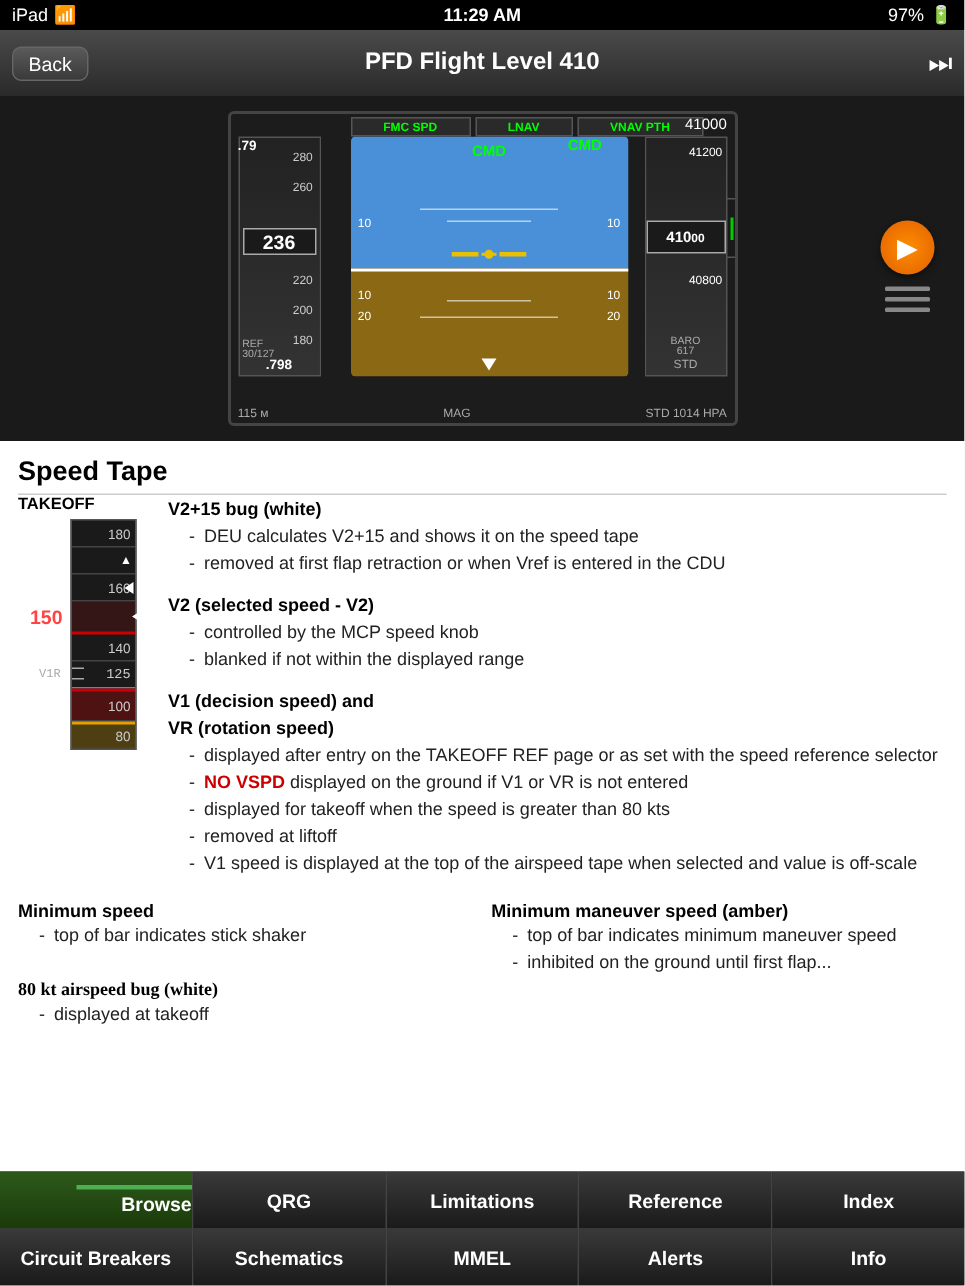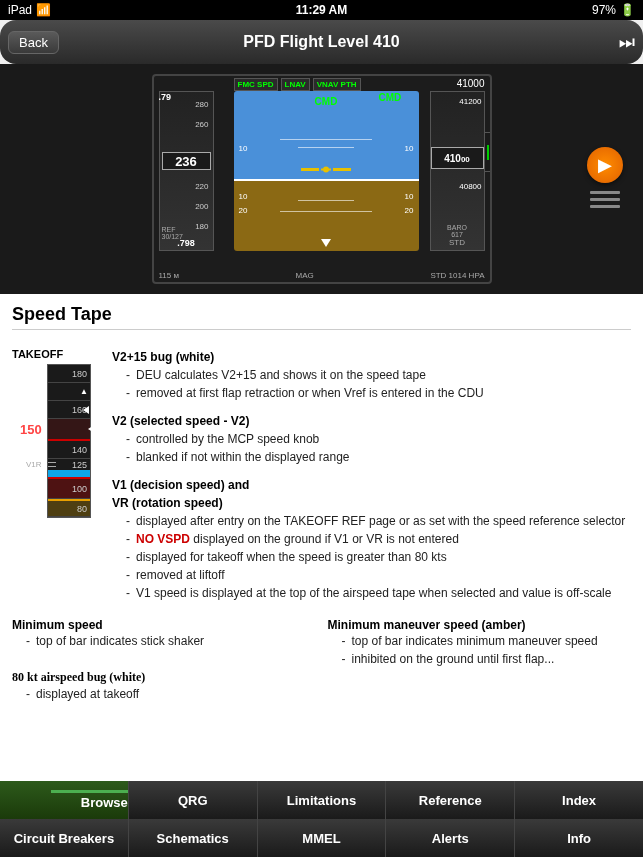--- a/index.html
+++ b/index.html
@@ -31,21 +31,20 @@
 
     
     .nav-bar {
       background: linear-gradient(to bottom, #4a4a4a, #2a2a2a);
       display: flex;
       align-items: center;
       justify-content: center;
       padding: 22px 8px;
       position: relative;
       height: 30px;
-      border-radius: 16px;
     }
     .nav-back-btn {
       position: absolute;
       left: 8px;
       background: linear-gradient(to bottom, #5a5a5a, #3a3a3a);
       border: 1px solid #666;
       border-radius: 6px;
       color: #fff;
       font-size: 13px;
       padding: 3px 10px;
@@ -148,21 +147,21 @@
       top: 2px;
       left: 80px;
       display: flex;
       gap: 3px;
     }
     .mode-box {
       background: #2a2a2a;
       border: 1px solid #555;
       color: #00ff00;
       font-size: 8px;
-      padding: 1px 3px;
+      padding: 1px 21px;
       font-weight: bold;
     }
 
     
     .pfd-bottom {
       position: absolute;
       bottom: 0;
       left: 0; right: 0;
       display: flex;
       justify-content: space-between;
@@ -214,21 +213,21 @@
       flex: 1;
       background: #fff;
       overflow-y: auto;
       padding: 10px 12px;
     }
 
     .section-title {
       font-size: 18px;
       font-weight: bold;
       color: #000;
-      margin-bottom: 18px;
+      margin-bottom: 0;
       border-bottom: 1px solid #ccc;
       padding-bottom: 4px;
     }
 
     .content-body {
       display: flex;
       gap: 10px;
     }
 
     
@@ -454,21 +453,21 @@
           <div style="height:22px;border-bottom:2px solid #cc0000;display:flex;align-items:center;justify-content:flex-end;padding-right:4px;background:rgba(200,0,0,0.15);position:relative;">
             <span style="color:#ff4444;font-size:13px;font-weight:bold;position:absolute;left:-28px;">150</span>
             <span style="color:#ccc;font-size:9px;"></span>
 
             <span style="position:absolute;right:-6px;top:50%;transform:translateY(-50%);width:0;height:0;border-top:5px solid transparent;border-bottom:5px solid transparent;border-right:8px solid #fff;"></span>
           </div>
           <div style="height:18px;border-bottom:1px solid #444;display:flex;align-items:center;justify-content:flex-end;padding-right:3px;color:#ccc;font-size:9px;position:relative;">
             <span>140</span>
           </div>
 
-          <div style="height:18px;border-bottom:7px solid #0ea5e9;display:flex;align-items:center;position:relative;">
+          <div style="height:18px;border-bottom:1px solid #0ea5e9;display:flex;align-items:center;position:relative;font-family:Liberation Mono, monospace;">
             <span style="color:#aaa;font-size:8px;position:absolute;left:-22px;">V1R</span>
 
             <div style="position:absolute;left:0;top:25%;width:8px;height:1px;background:#aaa;"></div>
             <div style="position:absolute;left:0;top:65%;width:8px;height:1px;background:#aaa;"></div>
             <span style="position:absolute;right:3px;color:#ccc;font-size:9px;">125</span>
           </div>
 
           <div style="height:22px;border-bottom:1px solid #444;background:rgba(200,0,0,0.3);border-top:2px solid #cc0000;position:relative;">
             <span style="position:absolute;right:3px;color:#ccc;font-size:9px;top:50%;transform:translateY(-50%);text-align:center;">100</span>
           </div>

